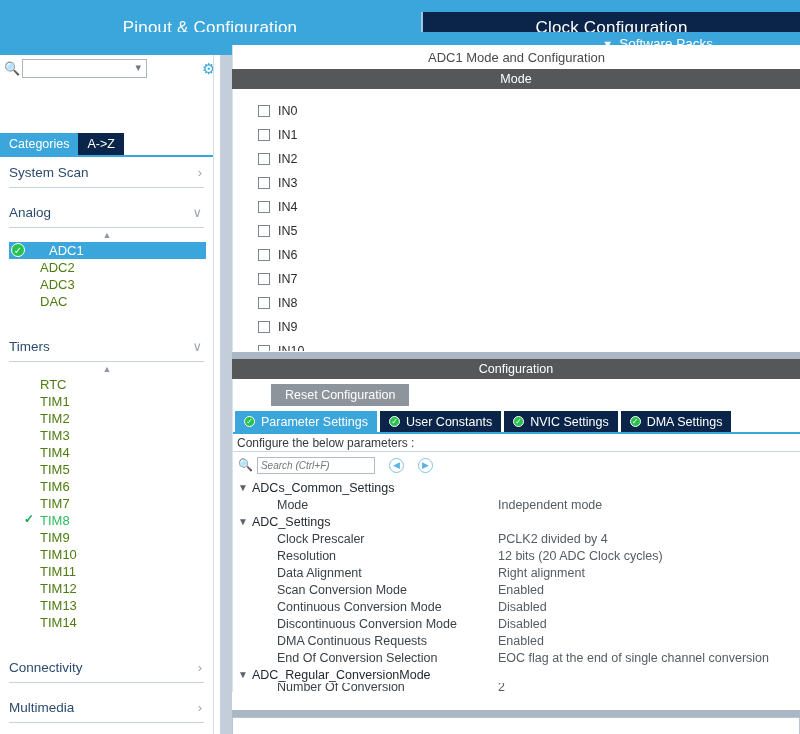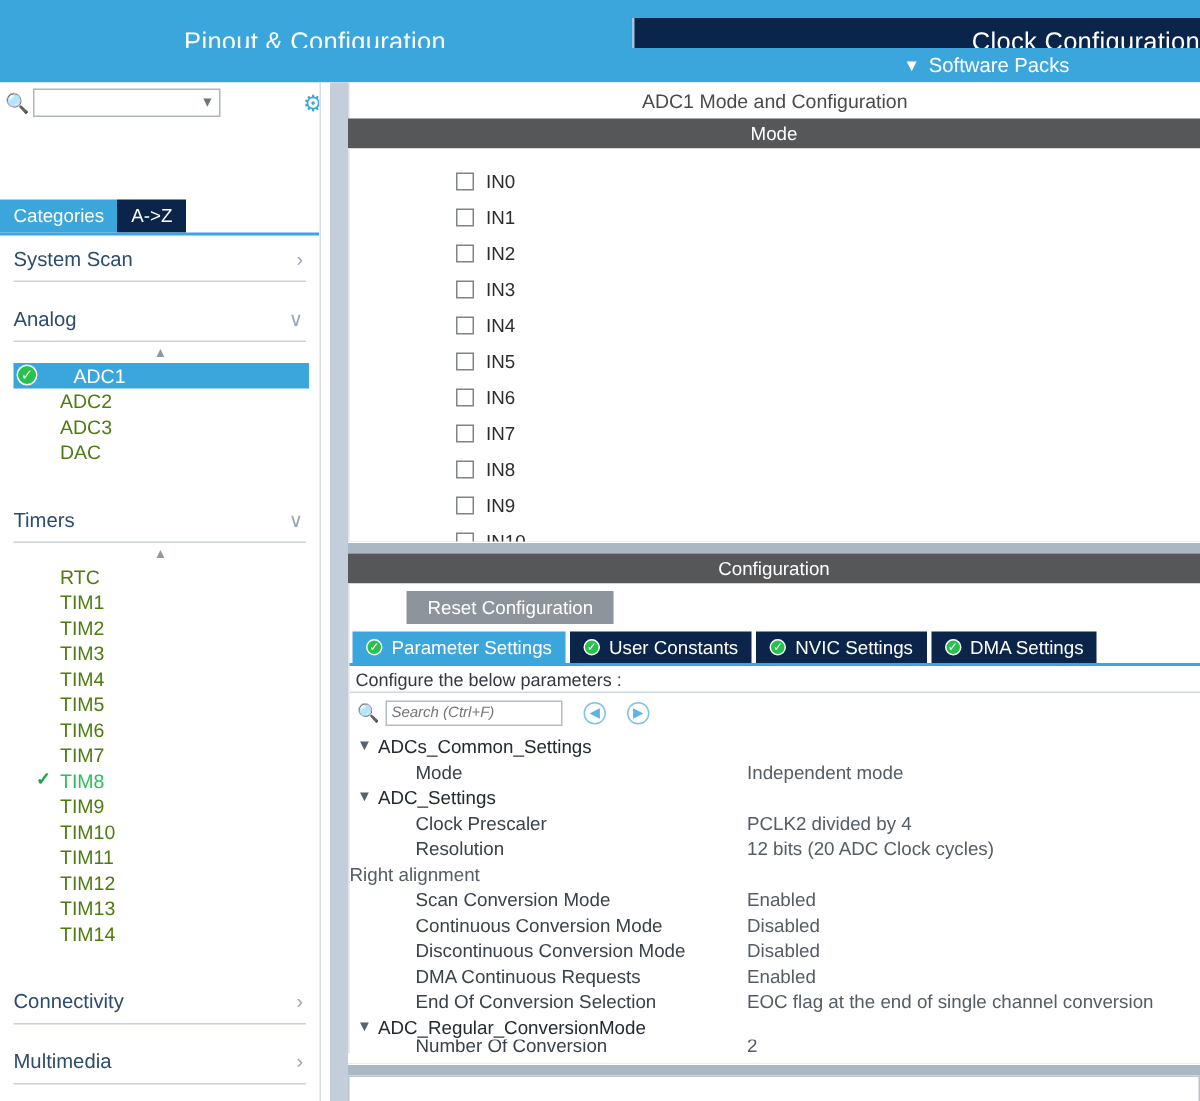--- a/index.html
+++ b/index.html
@@ -17,21 +17,20 @@
   }
   .top-tab {
     position: absolute; top: 12px; height: 32px;
     display: flex; align-items: center; justify-content: center;
     color: #ffffff; font-size: 17px; letter-spacing: .2px;
   }
   .top-tab.pinout { left: 0; width: 420px; background: #3BA6DC; }
   .top-tab.clock {
     left: 421px; width: 379px; background: #0A2549;
     border-left: 2px solid #9dc6e0;
-    justify-content: flex-end;
   }
   .packsbar {
     position: absolute; top: 32px; left: 0; width: 800px; height: 23px;
     background: #3BA6DC;
     display: flex; align-items: center; justify-content: flex-end;
     padding-right: 87px;
     color: #ffffff; font-size: 13.5px;
   }
   .packsbar .chev { margin-right: 6px; font-size: 11px; }
 
@@ -119,41 +118,41 @@
     background: #ffffff;
     border-left: 1px solid #d5dde4;
   }
   .vdiv-track {
     position: absolute; top: 0; left: 6px; width: 13px; height: 100%;
     background: #c3ceda;
   }
 
   
   .main {
-    position: absolute; top: 55px; left: 232px; width: 568px; height: 679px;
+    position: absolute; top: 45px; left: 232px; width: 568px; height: 679px;
     background: #ffffff;
   }
   .mode-title {
     height: 24px; display: flex; align-items: center; justify-content: center;
     font-size: 13px; color: #4a4a4a; background: #ffffff;
     border-left: 1px solid #d5dde4;
   }
   .bar-dark {
     height: 20px; background: #555759; color: #ffffff;
     display: flex; align-items: center; justify-content: center;
     font-size: 12.5px;
   }
   .mode-area {
     height: 262px; background: #ffffff; padding-top: 10px;
     border-left: 1px solid #dce3e9;
     overflow: hidden;
   }
   .chk-row {
     height: 24px; display: flex; align-items: center; padding-left: 25px;
-    font-size: 12.5px; color: #2d2d2d; margin-left: 46px;
+    font-size: 12.5px; color: #2d2d2d;
   }
   .chk-box {
     width: 12px; height: 12px; border: 1px solid #7d848c; background: #fff;
     margin-right: 8px; flex: none;
   }
 
   .splitter-h {
     height: 8px; background: #aab7c4;
     border-top: 1px solid #ffffff;
   }
@@ -493,20 +492,21 @@
       </div>
       <div class="p-row">
         <span class="p-name">Clock Prescaler</span>
         <span class="p-val">PCLK2 divided by 4</span>
       </div>
       <div class="p-row">
         <span class="p-name">Resolution</span>
         <span class="p-val">12 bits (20 ADC Clock cycles)</span>
       </div>
       <div class="p-row">
+        <span class="p-name">Data Alignment</span>
         <span class="p-val">Right alignment</span>
       </div>
       <div class="p-row">
         <span class="p-name">Scan Conversion Mode</span>
         <span class="p-val">Enabled</span>
       </div>
       <div class="p-row">
         <span class="p-name">Continuous Conversion Mode</span>
         <span class="p-val">Disabled</span>
       </div>

